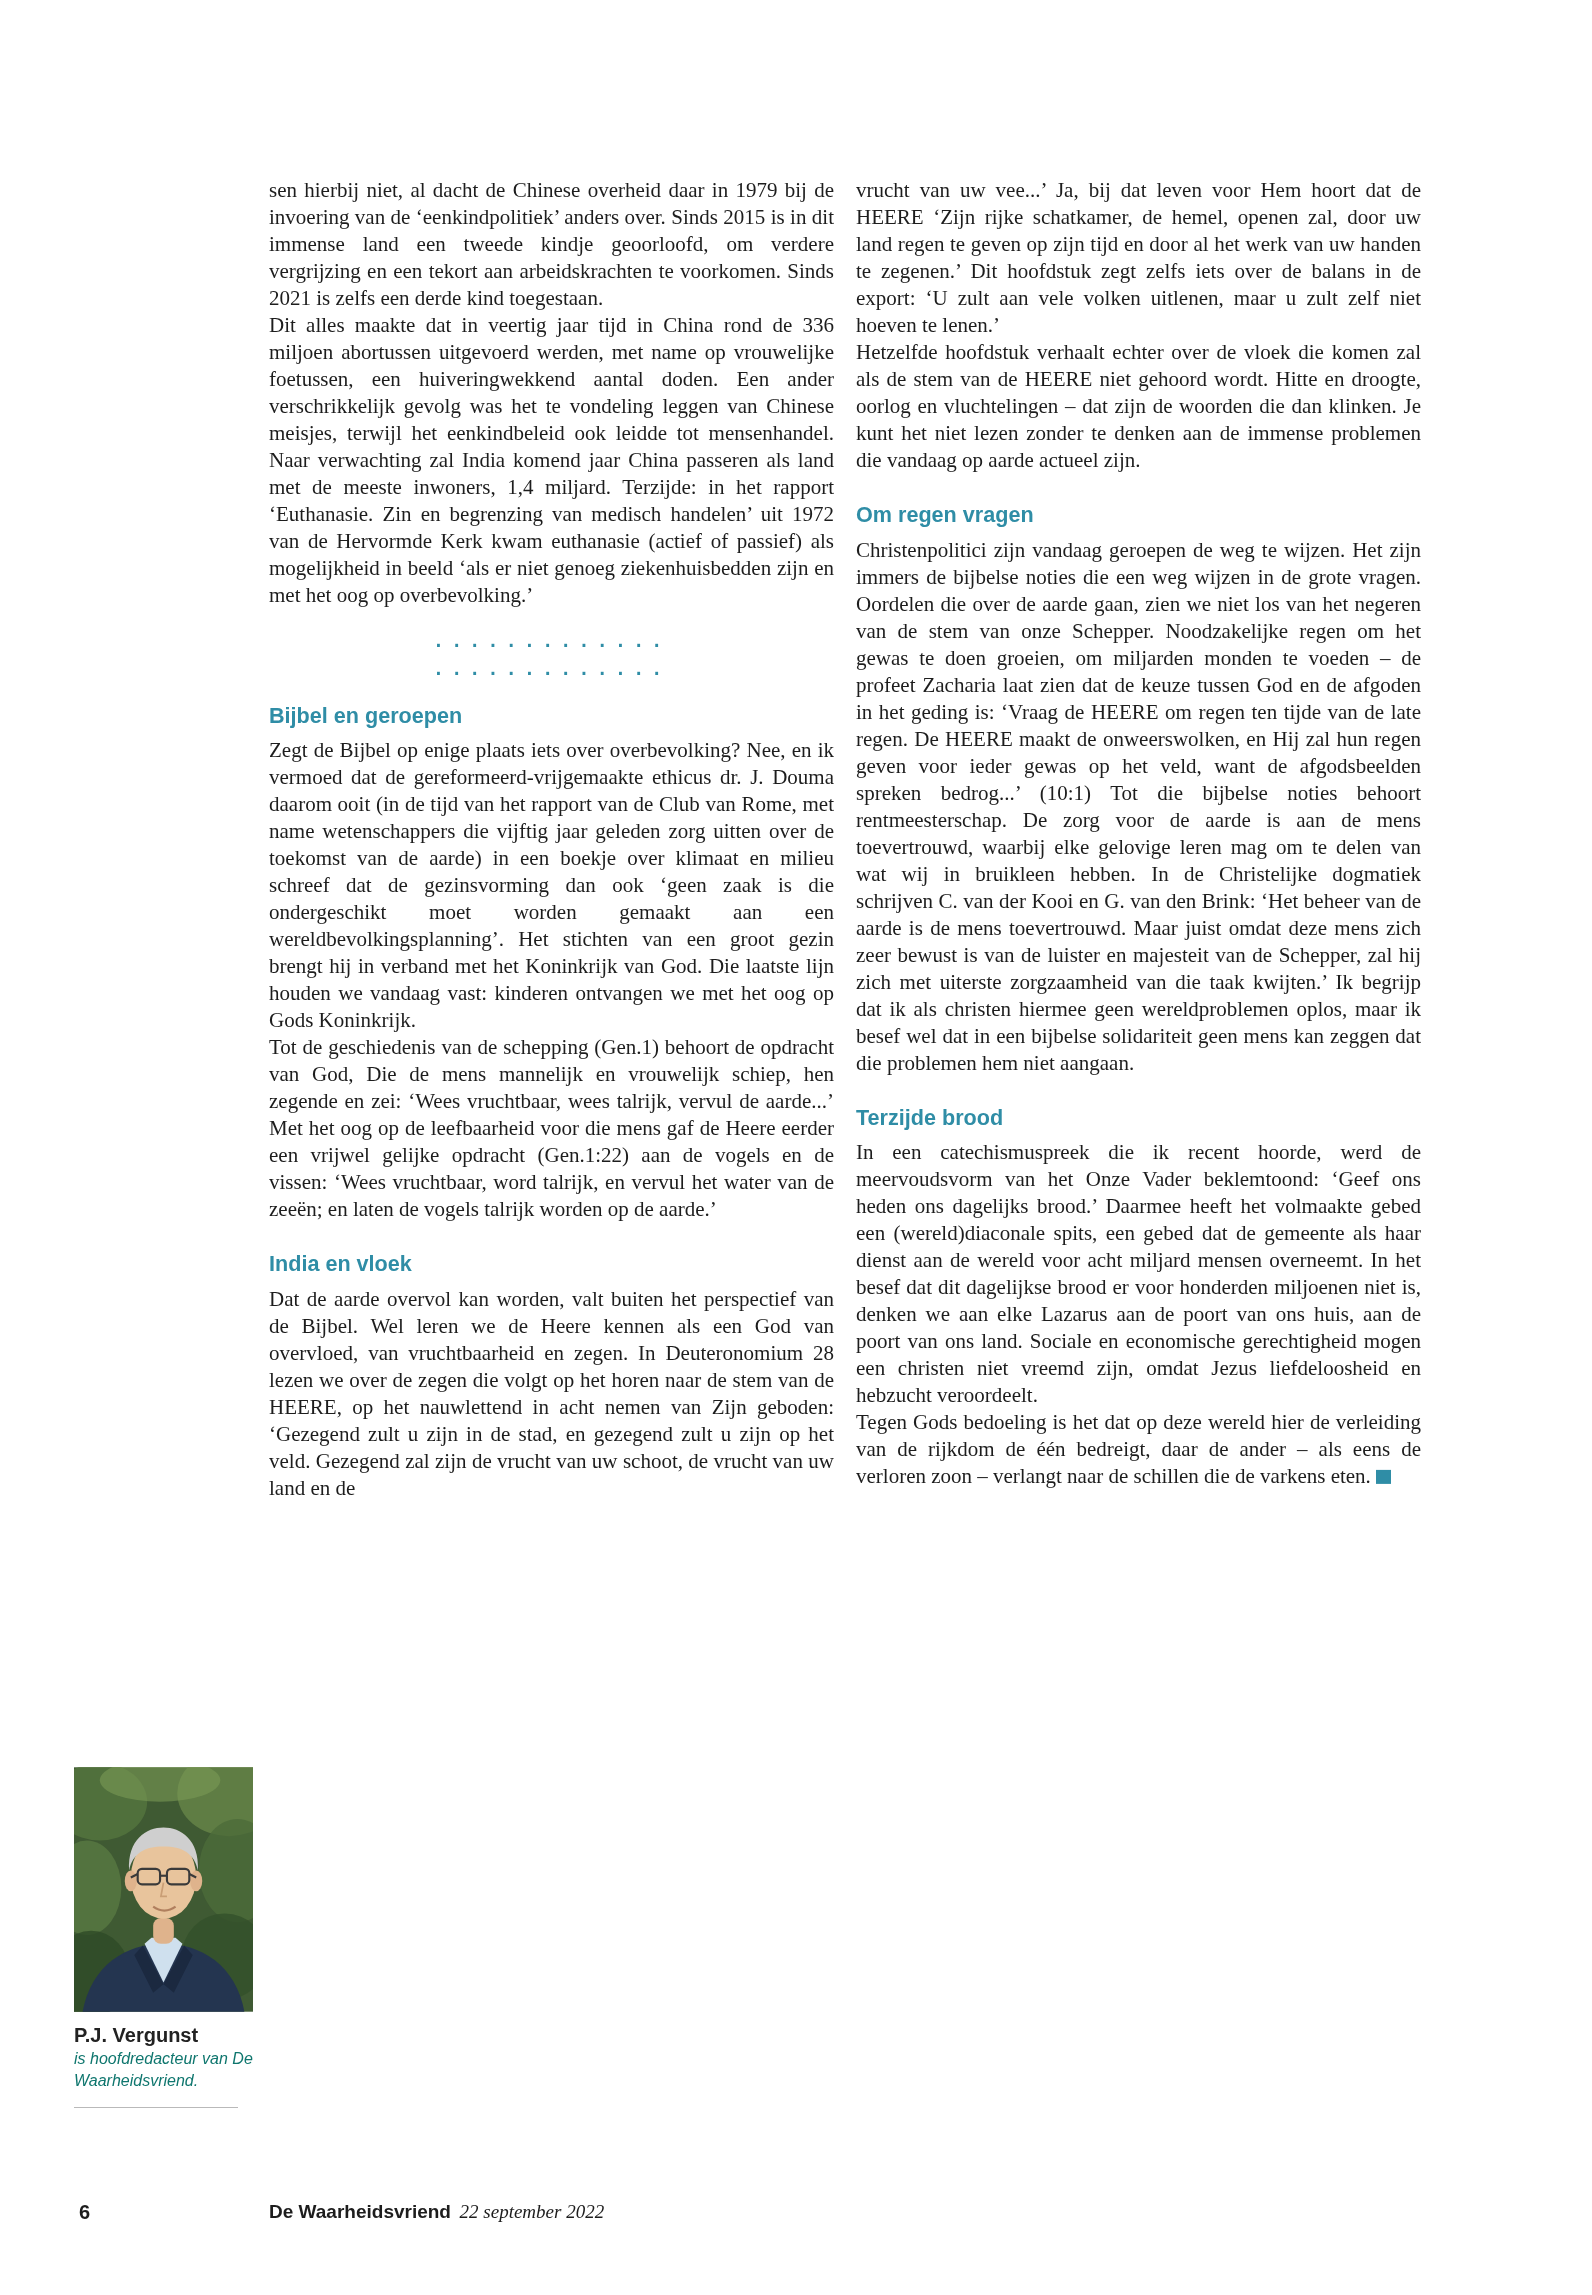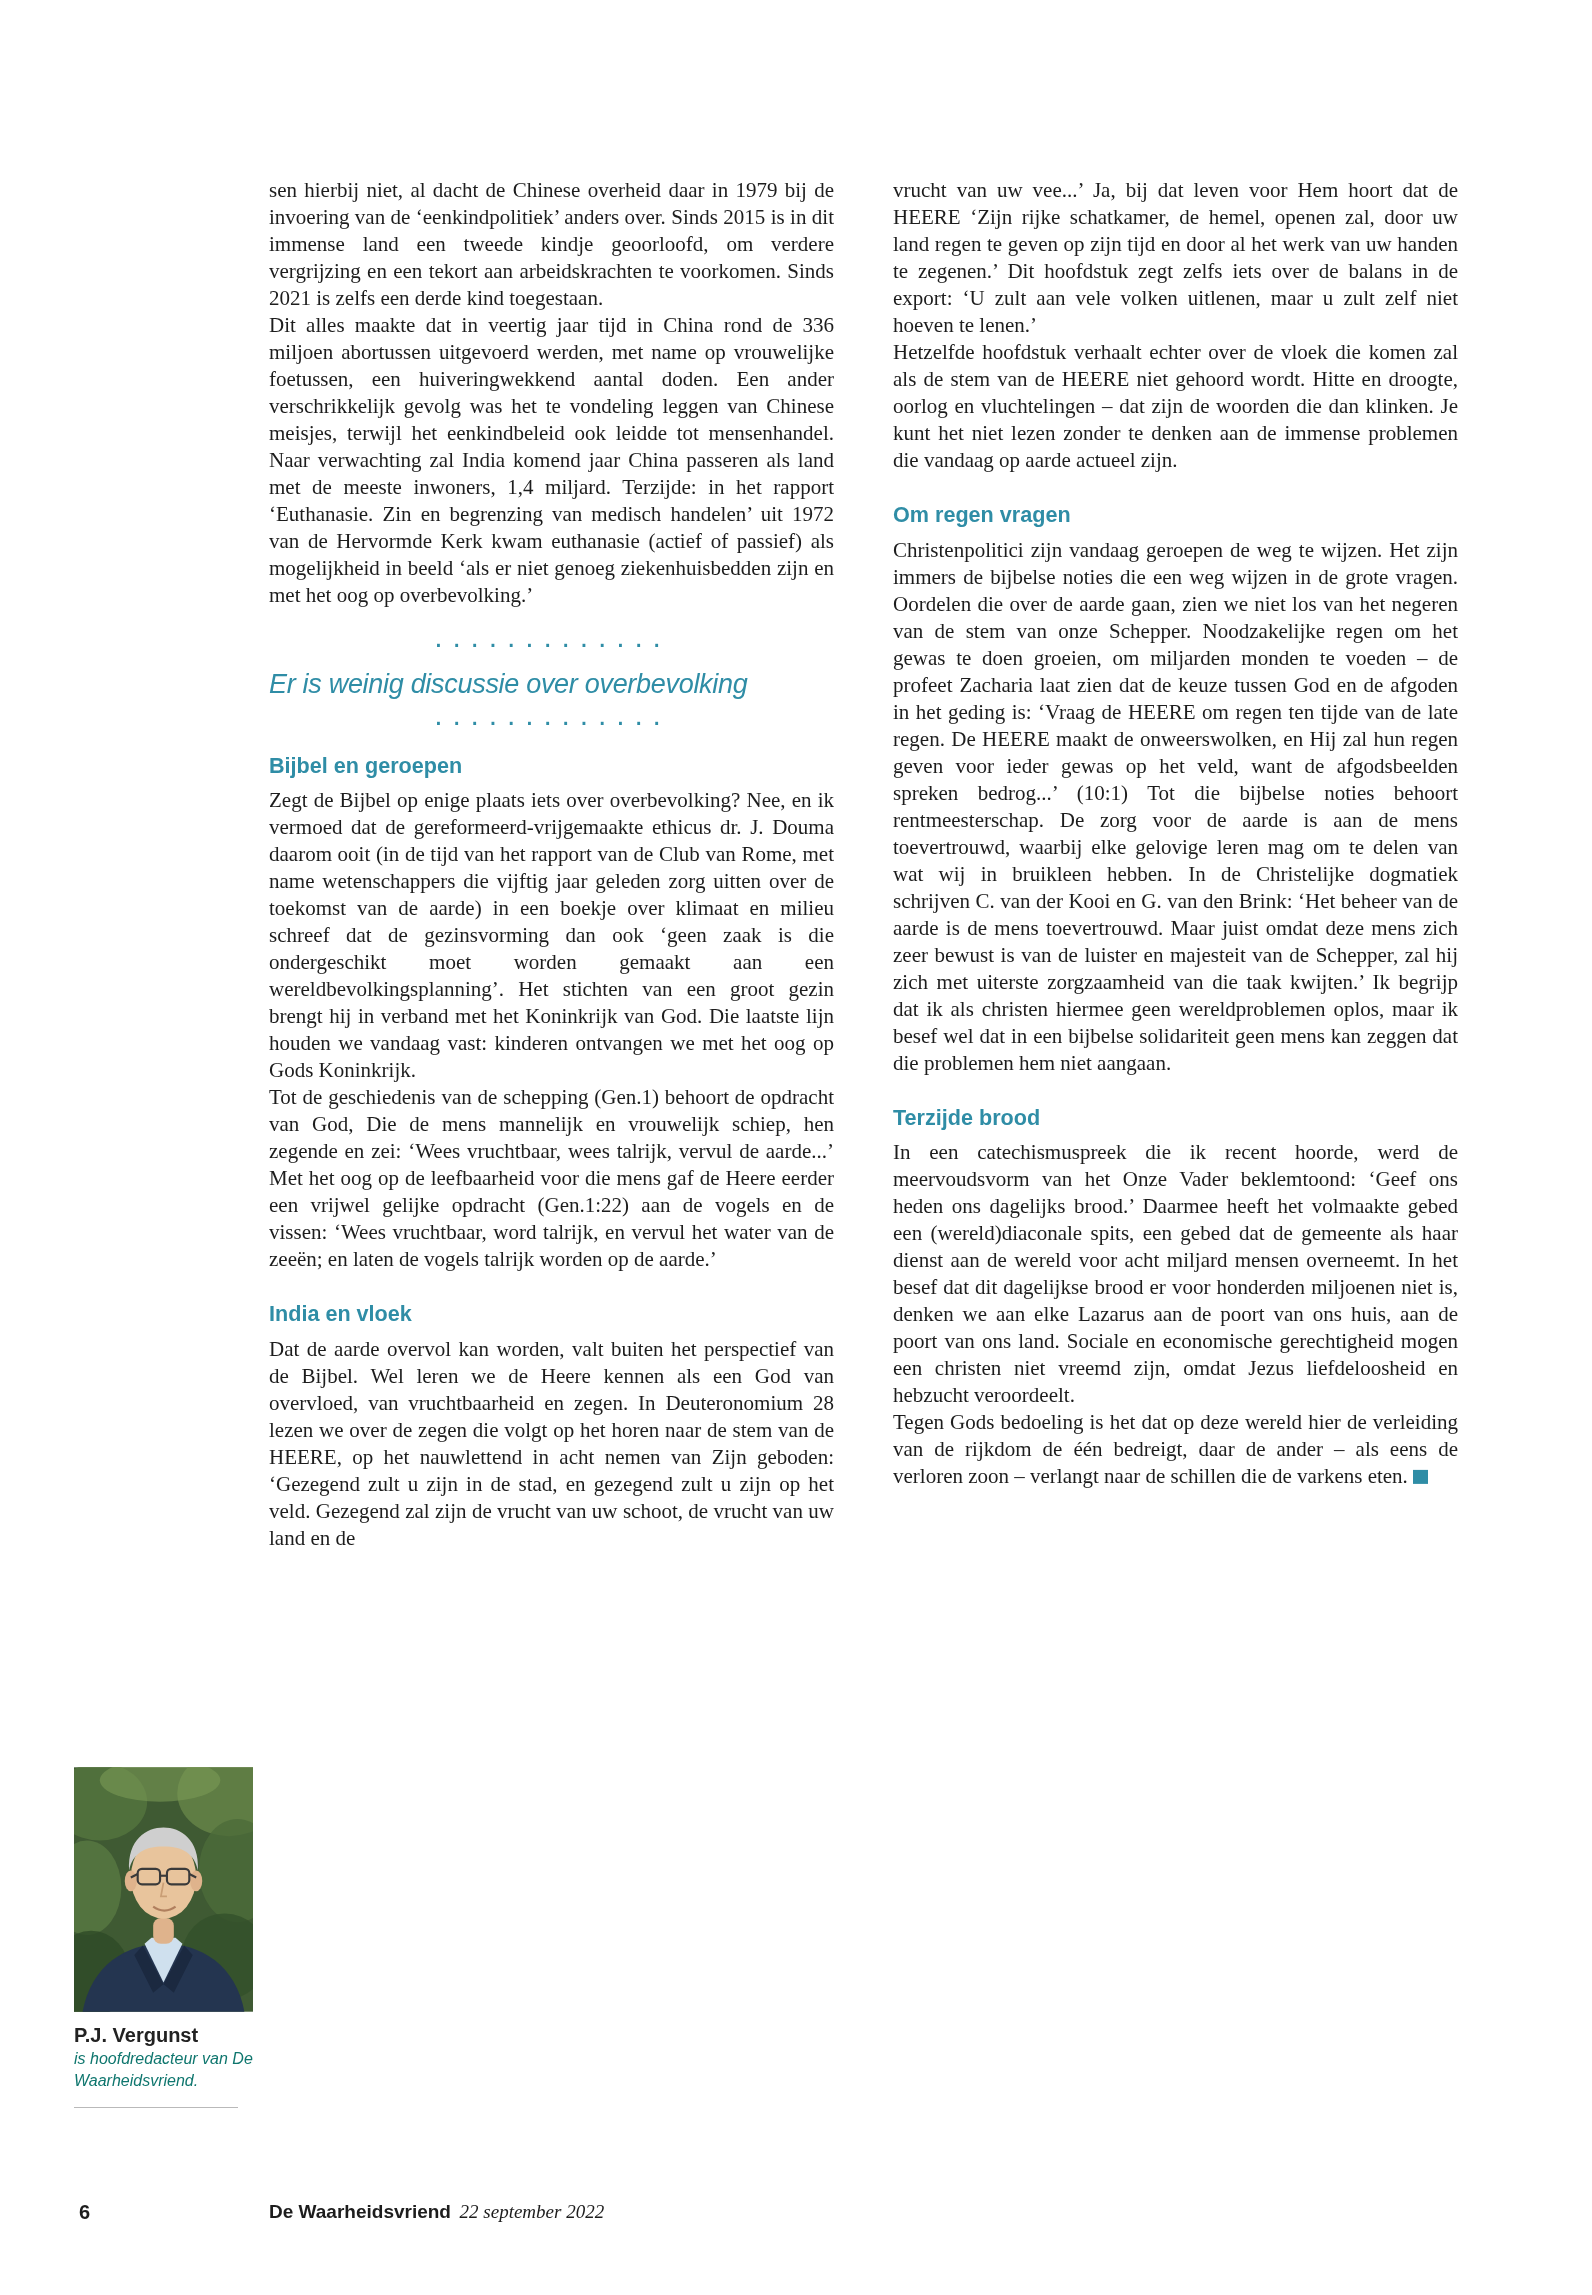--- a/index.html
+++ b/index.html
@@ -11,21 +11,21 @@
     font-family:"Liberation Serif", serif;
     color:#1c1c1c;
     overflow:hidden;
   }
   .columns {
     position:absolute;
     left:269px; top:177px;
     width:1181px;
     display:grid;
     grid-template-columns:565px 565px;
-    column-gap:59px;
+    column-gap:22px;
   }
   .col { width:565px; }
   .col p {
     margin:0;
     font-size:21px;
     line-height:27px;
     text-align:justify;
     color:#1d1d1d;
   }
   .section-heading {
@@ -118,21 +118,20 @@
 <body>
 
 <div class="page">
 
   <div class="columns">
 
     <div class="col">
       <p>sen hierbij niet, al dacht de Chinese overheid daar in 1979 bij de invoering van de ‘eenkindpolitiek’ anders over. Sinds 2015 is in dit immense land een tweede kindje geoorloofd, om verdere vergrijzing en een tekort aan arbeidskrachten te voorkomen. Sinds 2021 is zelfs een derde kind toegestaan.</p>
       <p>Dit alles maakte dat in veertig jaar tijd in China rond de 336 miljoen abortussen uitgevoerd werden, met name op vrouwelijke foetussen, een huiveringwekkend aantal doden. Een ander verschrikkelijk gevolg was het te vondeling leggen van Chinese meisjes, terwijl het eenkindbeleid ook leidde tot mensenhandel. Naar verwachting zal India komend jaar China passeren als land met de meeste inwoners, 1,4 miljard. Terzijde: in het rapport ‘Euthanasie. Zin en begrenzing van medisch handelen’ uit 1972 van de Hervormde Kerk kwam euthanasie (actief of passief) als mogelijkheid in beeld ‘als er niet genoeg ziekenhuisbedden zijn en met het oog op overbevolking.’</p>
       <div class="dots-divider">.............</div>
-      <div class="pull-quote">Er is weinig discussie over overbevolking</div>
       <div class="dots-divider" style="margin-top:7px;">.............</div>
       <h3 class="section-heading first">Bijbel en geroepen</h3>
       <p>Zegt de Bijbel op enige plaats iets over overbevolking? Nee, en ik vermoed dat de gereformeerd-vrijgemaakte ethicus dr. J. Douma daarom ooit (in de tijd van het rapport van de Club van Rome, met name wetenschappers die vijftig jaar geleden zorg uitten over de toekomst van de aarde) in een boekje over klimaat en milieu schreef dat de gezinsvorming dan ook ‘geen zaak is die ondergeschikt moet worden gemaakt aan een wereldbevolkingsplanning’. Het stichten van een groot gezin brengt hij in verband met het Koninkrijk van God. Die laatste lijn houden we vandaag vast: kinderen ontvangen we met het oog op Gods Koninkrijk.</p>
       <p>Tot de geschiedenis van de schepping (Gen.1) behoort de opdracht van God, Die de mens mannelijk en vrouwelijk schiep, hen zegende en zei: ‘Wees vruchtbaar, wees talrijk, vervul de aarde...’ Met het oog op de leefbaarheid voor die mens gaf de Heere eerder een vrijwel gelijke opdracht (Gen.1:22) aan de vogels en de vissen: ‘Wees vruchtbaar, word talrijk, en vervul het water van de zeeën; en laten de vogels talrijk worden op de aarde.’</p>
       <h3 class="section-heading">India en vloek</h3>
       <p>Dat de aarde overvol kan worden, valt buiten het perspectief van de Bijbel. Wel leren we de Heere kennen als een God van overvloed, van vruchtbaarheid en zegen. In Deuteronomium 28 lezen we over de zegen die volgt op het horen naar de stem van de HEERE, op het nauwlettend in acht nemen van Zijn geboden: ‘Gezegend zult u zijn in de stad, en gezegend zult u zijn op het veld. Gezegend zal zijn de vrucht van uw schoot, de vrucht van uw land en de</p>
     </div>
 
     <div class="col">
       <p>vrucht van uw vee...’ Ja, bij dat leven voor Hem hoort dat de HEERE ‘Zijn rijke schatkamer, de hemel, openen zal, door uw land regen te geven op zijn tijd en door al het werk van uw handen te zegenen.’ Dit hoofdstuk zegt zelfs iets over de balans in de export: ‘U zult aan vele volken uitlenen, maar u zult zelf niet hoeven te lenen.’</p>

